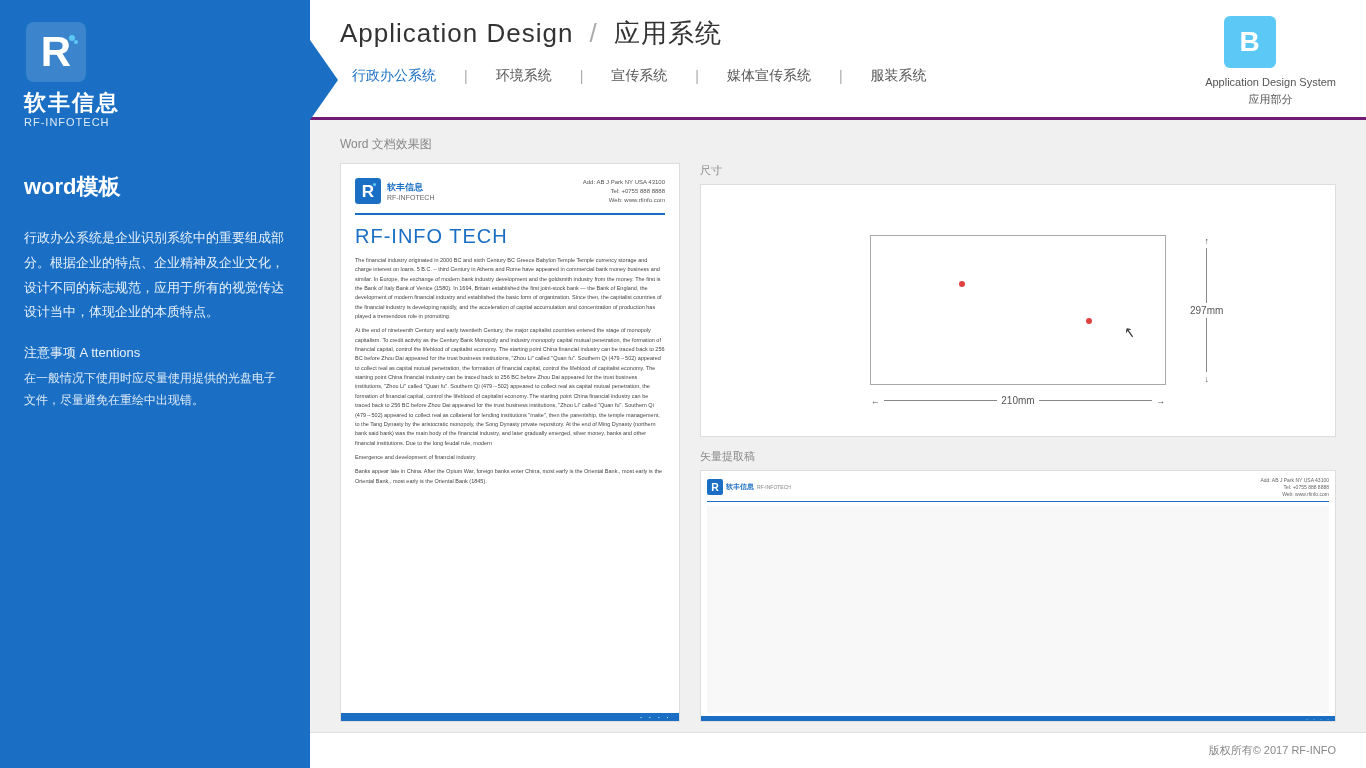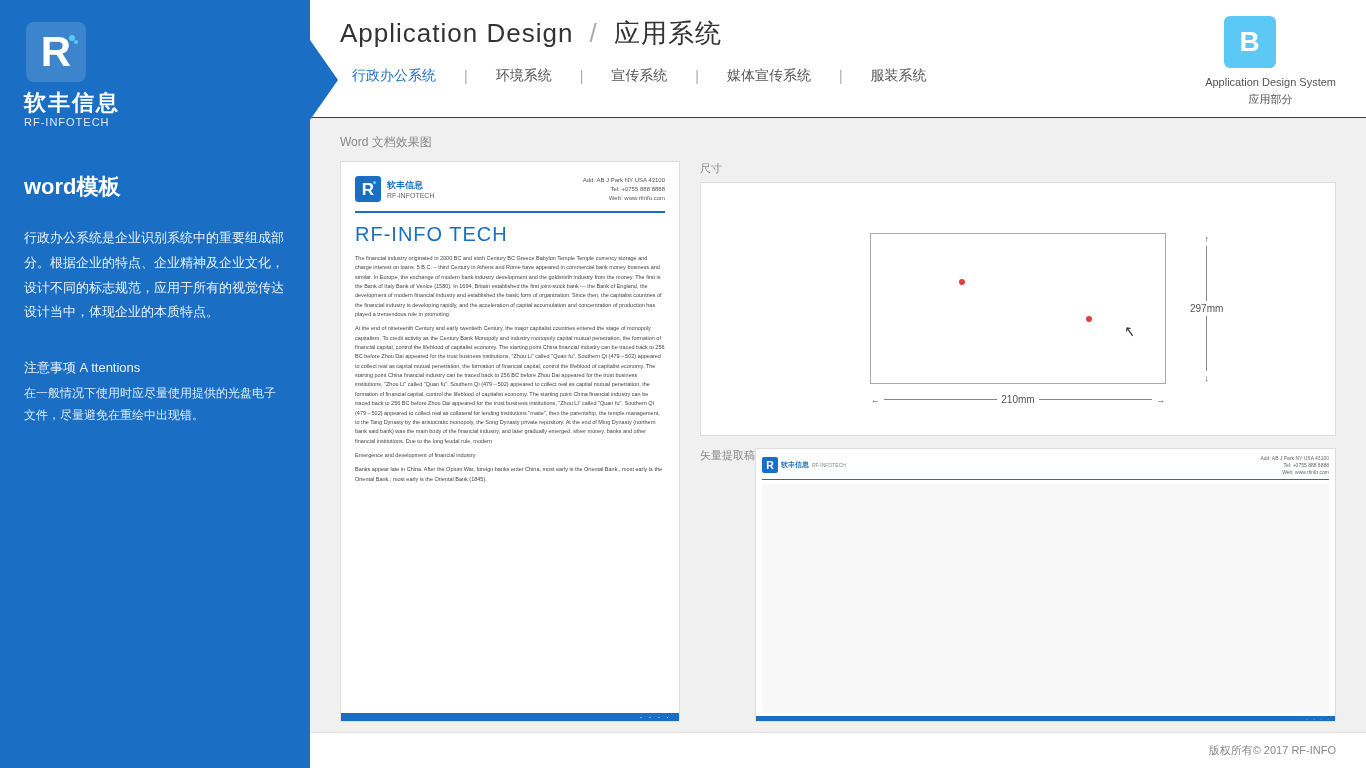--- a/index.html
+++ b/index.html
@@ -85,21 +85,21 @@
       color: white;
       font-size: 22px;
       font-weight: bold;
       margin-bottom: 24px;
     }
 
     .sidebar-desc {
       color: rgba(255,255,255,0.9);
       font-size: 13px;
       line-height: 1.9;
-      margin-bottom: 34px;
+      margin-bottom: 19px;
     }
 
     .sidebar-notes-title {
       color: rgba(255,255,255,0.9);
       font-size: 13px;
       margin-bottom: 6px;
     }
 
     .sidebar-notes-body {
       color: rgba(255,255,255,0.85);
@@ -116,21 +116,21 @@
       overflow: hidden;
     }
 
     
     .header-area {
       background: white;
       padding: 16px 30px 0 30px;
       display: flex;
       justify-content: space-between;
       align-items: flex-start;
-      border-bottom: 1px solid #701a75;
+      border-bottom: 3px solid #701a75;
     }
 
     .header-left {}
 
     .page-title {
       font-size: 26px;
       font-weight: 300;
       color: #333;
       margin-bottom: 10px;
       letter-spacing: 1px;
@@ -346,21 +346,21 @@
       height: 6px;
       background: #e04040;
       border-radius: 50%;
       position: absolute;
     }
 
     
     .vector-panel {
       flex: 1;
       display: flex;
-      flex-direction: row;
+      flex-direction: column;
     }
 
     .vector-preview {
       background: white;
       border: 1px solid #ddd;
       flex: 1;
       display: flex;
       flex-direction: column;
       padding: 6px;
       overflow: hidden;

